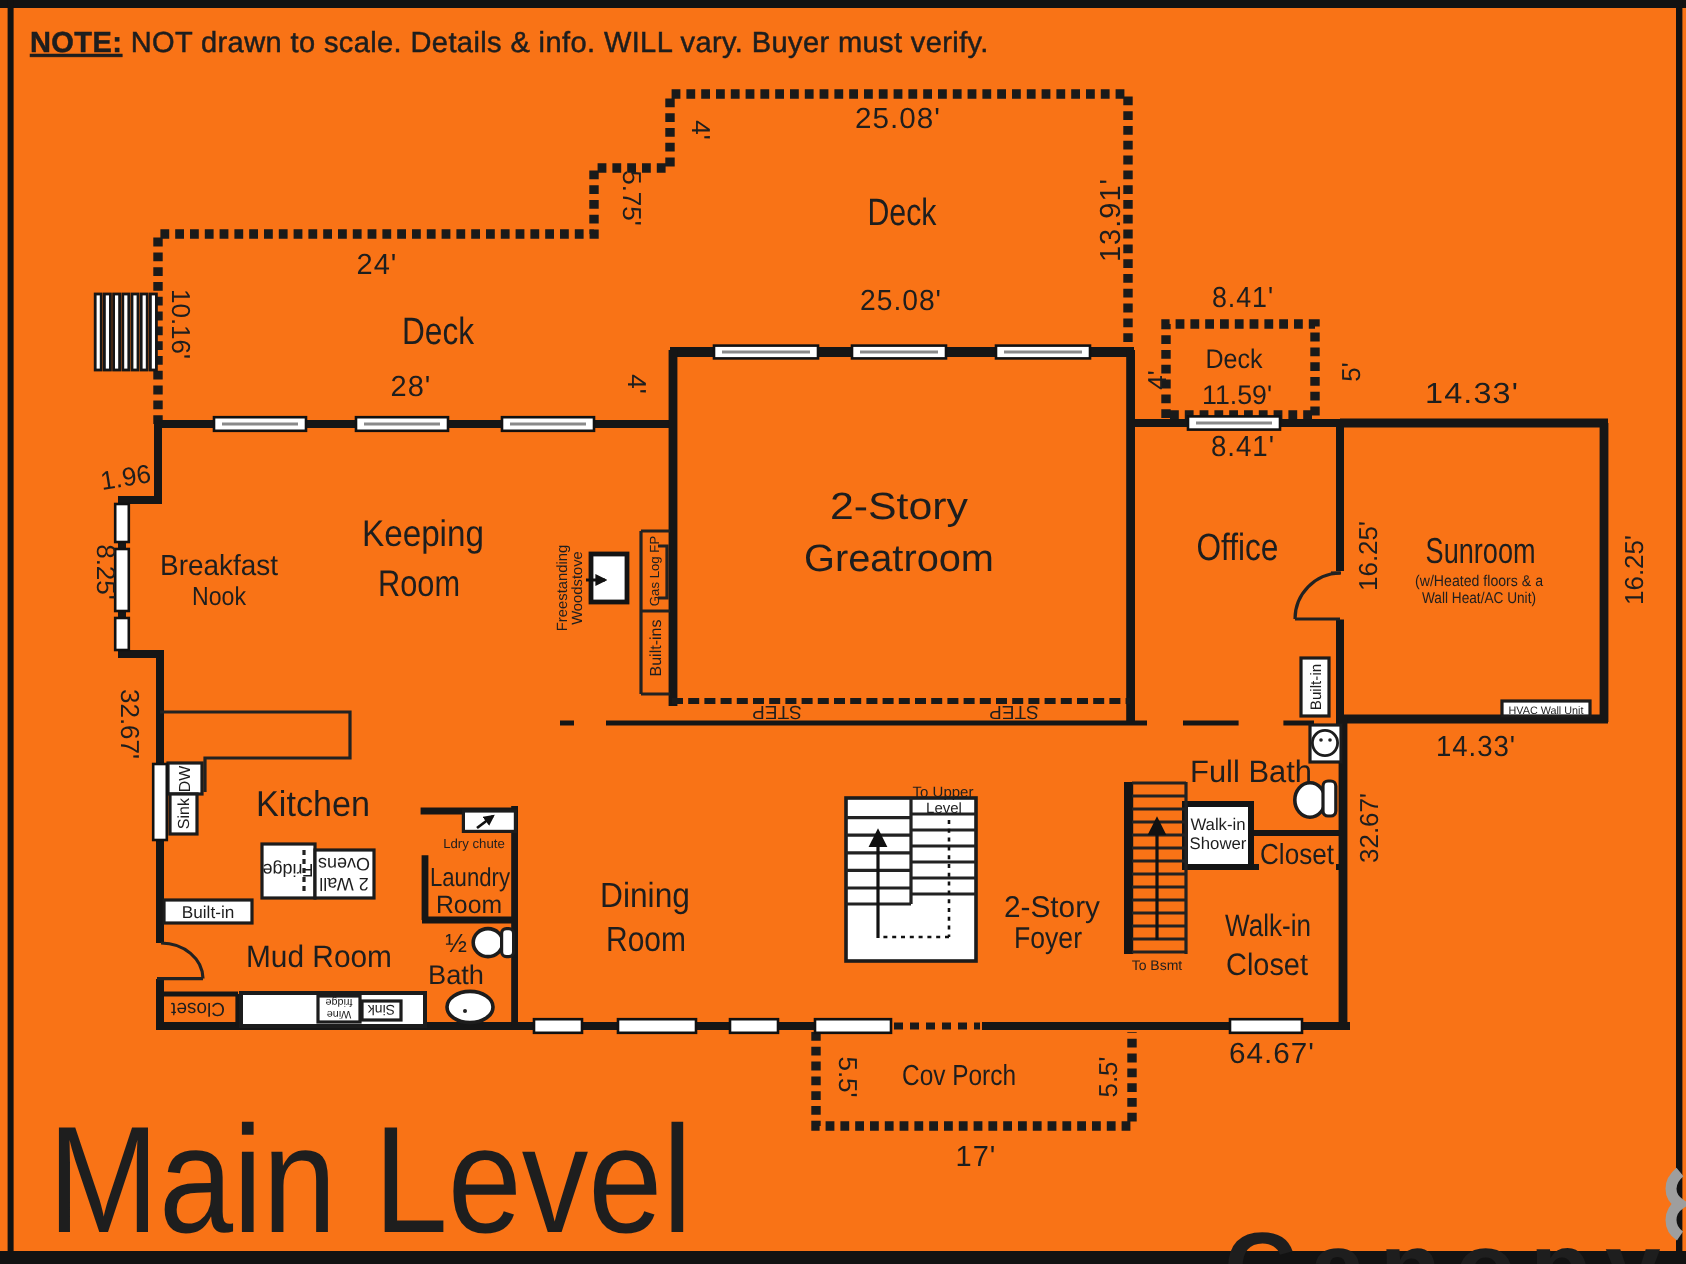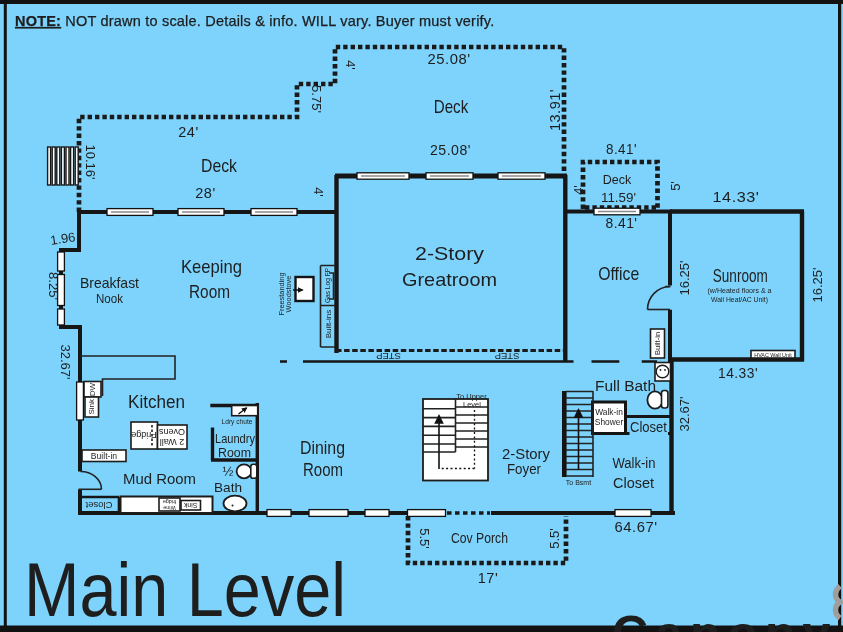--- a/index.html
+++ b/index.html
@@ -1,16 +1,16 @@
 <!DOCTYPE html>
 <html><head>
 <meta charset="utf-8">
 <style>
 html,body{margin:0;padding:0;background:#fff;}
-#page{position:relative;width:843px;height:632px;background:#7dd3fc;overflow:hidden;font-family:"Liberation Sans",sans-serif;}
+#page{position:relative;width:843px;height:632px;background:#f97316;overflow:hidden;font-family:"Liberation Sans",sans-serif;}
 svg{position:absolute;top:0;left:0;}
 text{font-family:"Liberation Sans",sans-serif;fill:#1e1e1e;}
 .w{stroke:#161616;fill:none;}
 .deck{stroke:#1a1a1a;fill:none;stroke-width:4.7;stroke-dasharray:4.4 3.0;}
 .win{fill:#ffffff;stroke:#111;stroke-width:1.3;}
 .winl{stroke:#8a8a8a;stroke-width:1.6;fill:none;}
 .thin{stroke:#222;stroke-width:1.6;fill:none;}
 .box{fill:#fff;stroke:#1c1c1c;stroke-width:1.6;}
 .dim{font-size:14.5px;letter-spacing:.5px;}
 .dims{font-size:13px;}

